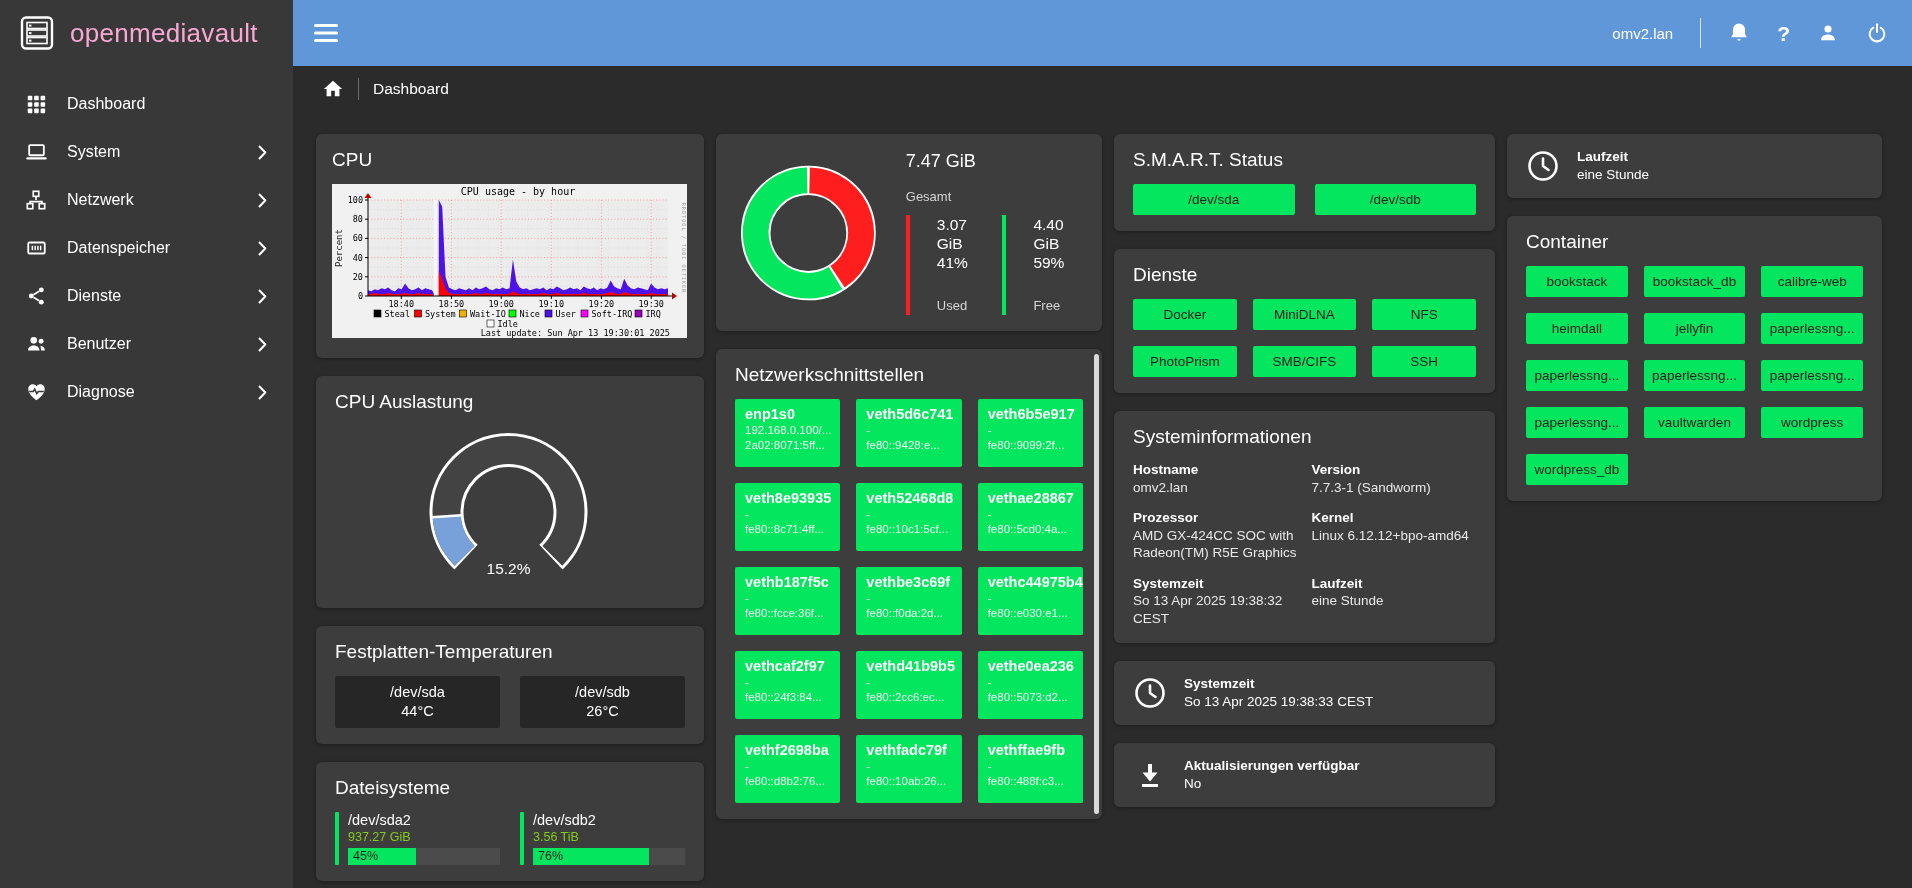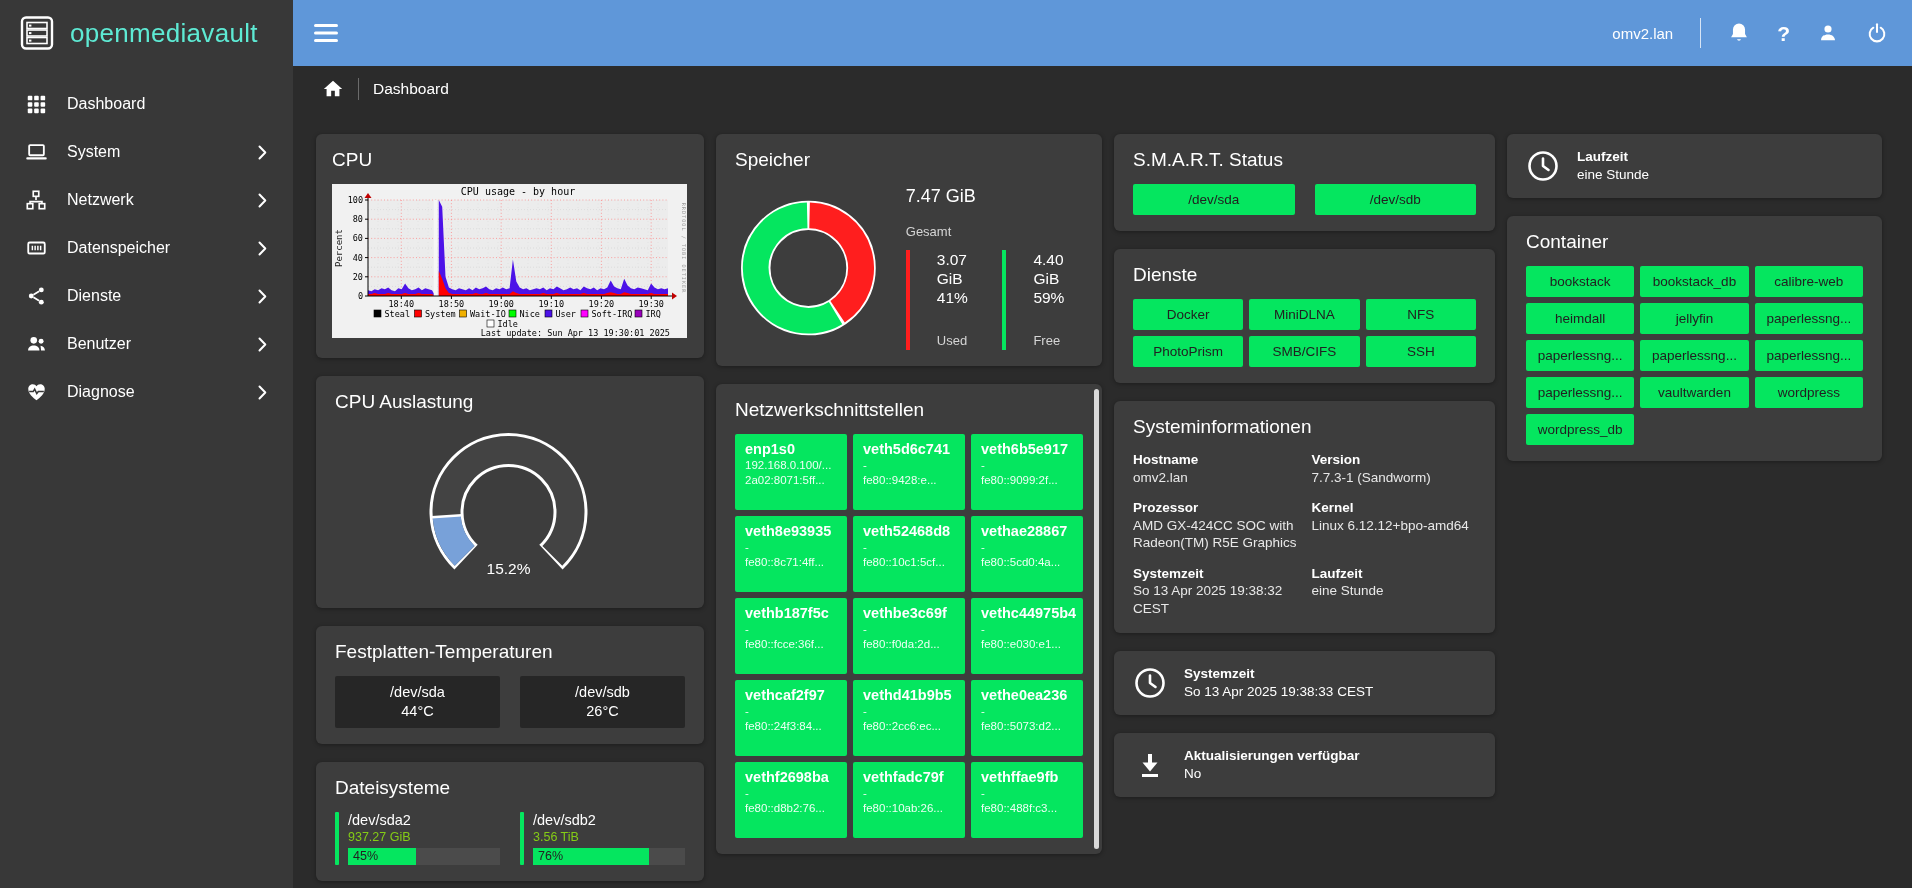--- a/index.html
+++ b/index.html
@@ -5,21 +5,21 @@
   * { box-sizing: border-box; }
   html,body { margin:0; padding:0; }
   body {
     width:1912px; height:888px; overflow:hidden;
     background:#2b2b2b; color:#fff;
     font-family:"Liberation Sans", sans-serif;
   }
   
   .sidebar { position:fixed; left:0; top:0; width:293px; height:888px; background:#383838; z-index:5; }
   .brand { height:66px; display:flex; align-items:center; gap:15px; padding-left:19px; }
-  .brand-text { font-size:26px; font-weight:400; letter-spacing:.3px; color:#5eead4; }
+  .brand-text { font-size:26px; font-weight:400; letter-spacing:.3px; color:#f9a8d4; }
   .nav { padding-top:14px; }
   .nav-item { height:48px; display:flex; align-items:center; gap:19px; padding:0 26px 0 24px; font-size:16px; cursor:pointer; }
   .nav-item .chev { margin-left:auto; display:flex; }
   .nav-item .nicon { display:flex; width:24px; justify-content:center; }
   
   .topbar { position:fixed; left:293px; right:0; top:0; height:66px; background:#5f97d9; display:flex; align-items:center; padding:0 24px 0 21px; z-index:4; }
   .hamburger { display:flex; cursor:pointer; }
   .topbar-right { margin-left:auto; display:flex; align-items:center; gap:27px; font-size:15px; }
   .tb-divider { width:1px; height:30px; background:rgba(255,255,255,.75); }
   .tb-icon { display:flex; cursor:pointer; }
@@ -29,24 +29,24 @@
   .bc-divider { width:1px; height:22px; background:#6b6b6b; }
   
   .content { position:absolute; left:316px; top:134px; display:flex; gap:12px; }
   .col { display:flex; flex-direction:column; gap:18px; }
   .col1 { width:388px; } .col2 { width:386px; } .col3 { width:381px; } .col4 { width:375px; }
   .card { background:#3d3d3d; border-radius:6px; padding:15px 19px 16px; box-shadow:0 1px 4px rgba(0,0,0,.35); position:relative; }
   .card h2 { margin:0 0 13px; font-size:19px; font-weight:400; color:#fff; }
   .card.cpu { padding:15px 16px 16px; }
   
   .grid2 { display:grid; grid-template-columns:1fr 1fr; gap:20px; }
-  .grid3 { display:grid; grid-template-columns:1fr 1fr 1fr; gap:6px; }
+  .grid3 { display:grid; grid-template-columns:1fr 1fr 1fr; gap:16px; }
   .chip { background:#05e65f; color:#212121; height:31px; border-radius:2px; display:flex; align-items:center; justify-content:center; font-size:13.5px; overflow:hidden; white-space:nowrap; }
   
-  .net { background:#05e65f; border-radius:2px; padding:7px 10px 6px; height:76px; overflow:hidden; }
+  .net { background:#05e65f; border-radius:2px; padding:7px 10px 6px; height:68px; overflow:hidden; }
   .net .nm { font-size:14.5px; font-weight:700; color:#fff; line-height:17px; white-space:nowrap; }
   .net .ln { font-size:11.5px; color:#eefff4; line-height:15px; white-space:nowrap; }
   .vscroll { position:absolute; right:3px; top:5px; bottom:5px; width:5px; border-radius:3px; background:#d9d9d9; }
   
   .temp { background:#262626; height:52px; display:flex; flex-direction:column; align-items:center; justify-content:center; font-size:14.5px; line-height:19px; border-radius:2px; }
   
   .fs { display:flex; gap:9px; }
   .fs-accent { width:4px; background:#05e65f; border-radius:1px; }
   .fs-body { flex:1; min-width:0; }
   .fs-name { font-size:14.5px; line-height:17px; }
@@ -400,21 +400,20 @@
                 <div class="plabel">76%</div>
               </div>
             </div>
           </div>
         </div>
     </section>
   </div>
 
   <div class="col col2">
     <section class="card">
-      <h2>Speicher</h2>
       <div class="mem">
         <svg id="donut" width="160" height="160" viewBox="0 0 160 160">
             <circle cx="80" cy="80" r="59" fill="none" stroke="#fff" stroke-width="33"></circle>
             <path d="M81.34 21.02 A59 59 0 0 1 112.74 129.09" fill="none" stroke="#ff1e1e" stroke-width="29"></path>
             <path d="M110.48 130.52 A59 59 0 1 1 78.66 21.02" fill="none" stroke="#05e65f" stroke-width="29"></path>
           </svg>
         <div class="mem-stats">
           <div class="mem-total-val">7.47 GiB</div>
           <div class="mem-total-lbl">Gesamt</div>
           <div class="mem-split">

